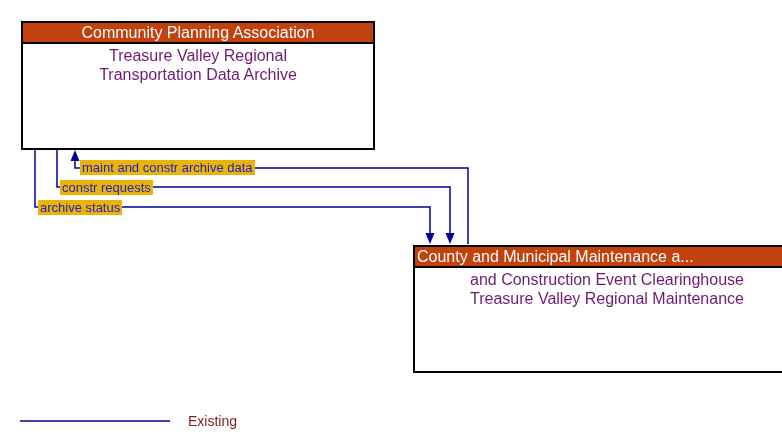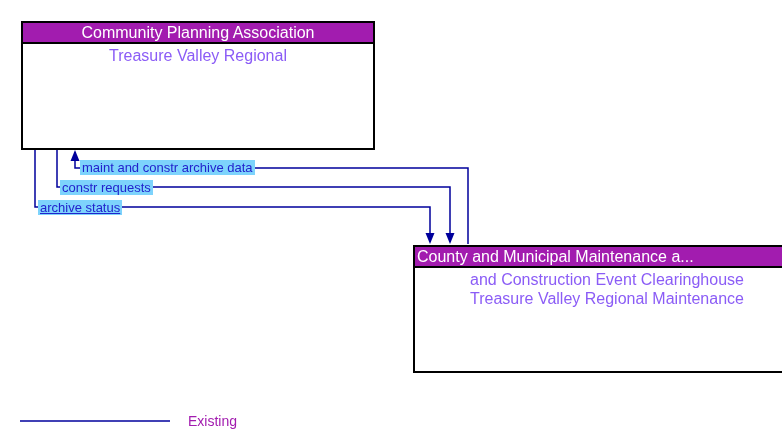--- a/index.html
+++ b/index.html
@@ -13,51 +13,51 @@
   .canvas { position: absolute; left: 0; top: 0; width: 782px; height: 447px; }
   svg.wires { position: absolute; left: 0; top: 0; pointer-events: none; }
 
   .entity {
     position: absolute;
     background: #FFFFFF;
     border: 2px solid #000000;
     box-sizing: border-box;
   }
   .entity-header {
-    background: #a21caf;
+    background: #c2410c;
     color: #FFFFFF;
     border-bottom: 2px solid #000000;
     box-sizing: border-box;
     height: 21px;
     line-height: 19px;
     font-size: 16px;
     text-align: center;
     white-space: nowrap;
     overflow: hidden;
   }
   #box-bottom .entity-header { text-align: left; padding-left: 2px; }
   .entity-body {
     padding-top: 2px;
     font-size: 16px;
     line-height: 19px;
     text-align: center;
-    color: #8b5cf6;
+    color: #701a75;
   }
   .flow-label {
     position: absolute;
-    background: #7dd3fc;
+    background: #eab308;
     color: #2222CC;
     font-size: 13px;
     line-height: 15px;
     padding: 0 2px;
     white-space: nowrap;
   }
   .legend-label {
     position: absolute;
-    color: #a21caf;
+    color: #7f1d1d;
     font-size: 14px;
     line-height: 16px;
     white-space: nowrap;
   }
 </style>
 </head>
 <body>
 
 <div class="canvas">
 
@@ -72,32 +72,33 @@
       <polygon points="75,150 70.5,161 79.5,161"></polygon>
       <polygon points="450,244 445.5,233 454.5,233"></polygon>
       <polygon points="430,244 425.5,233 434.5,233"></polygon>
     </g>
   </svg>
 
   <div class="entity" id="box-top" style="left:21px; top:21px; width:354px; height:129px;">
     <div class="entity-header">Community Planning Association</div>
     <div class="entity-body">
       <div>Treasure Valley Regional</div>
+      <div>Transportation Data Archive</div>
     </div>
   </div>
 
   <div class="entity" id="box-bottom" style="left:413px; top:245px; width:388px; height:128px;">
     <div class="entity-header">County and Municipal Maintenance a...</div>
     <div class="entity-body">
       <div>and Construction Event Clearinghouse</div>
       <div>Treasure Valley Regional Maintenance</div>
     </div>
   </div>
 
   <span class="flow-label" style="left:80px; top:160px;">maint and constr archive data</span>
 
   <span class="flow-label" style="left:60px; top:180px;">constr requests</span>
 
-  <span class="flow-label" style="left:38px; top:200px;text-decoration:underline;">archive status</span>
+  <span class="flow-label" style="left:38px; top:200px;">archive status</span>
 
   <span class="legend-label" style="left:188px; top:413px;">Existing</span>
 
 </div>
 
 </body></html>

